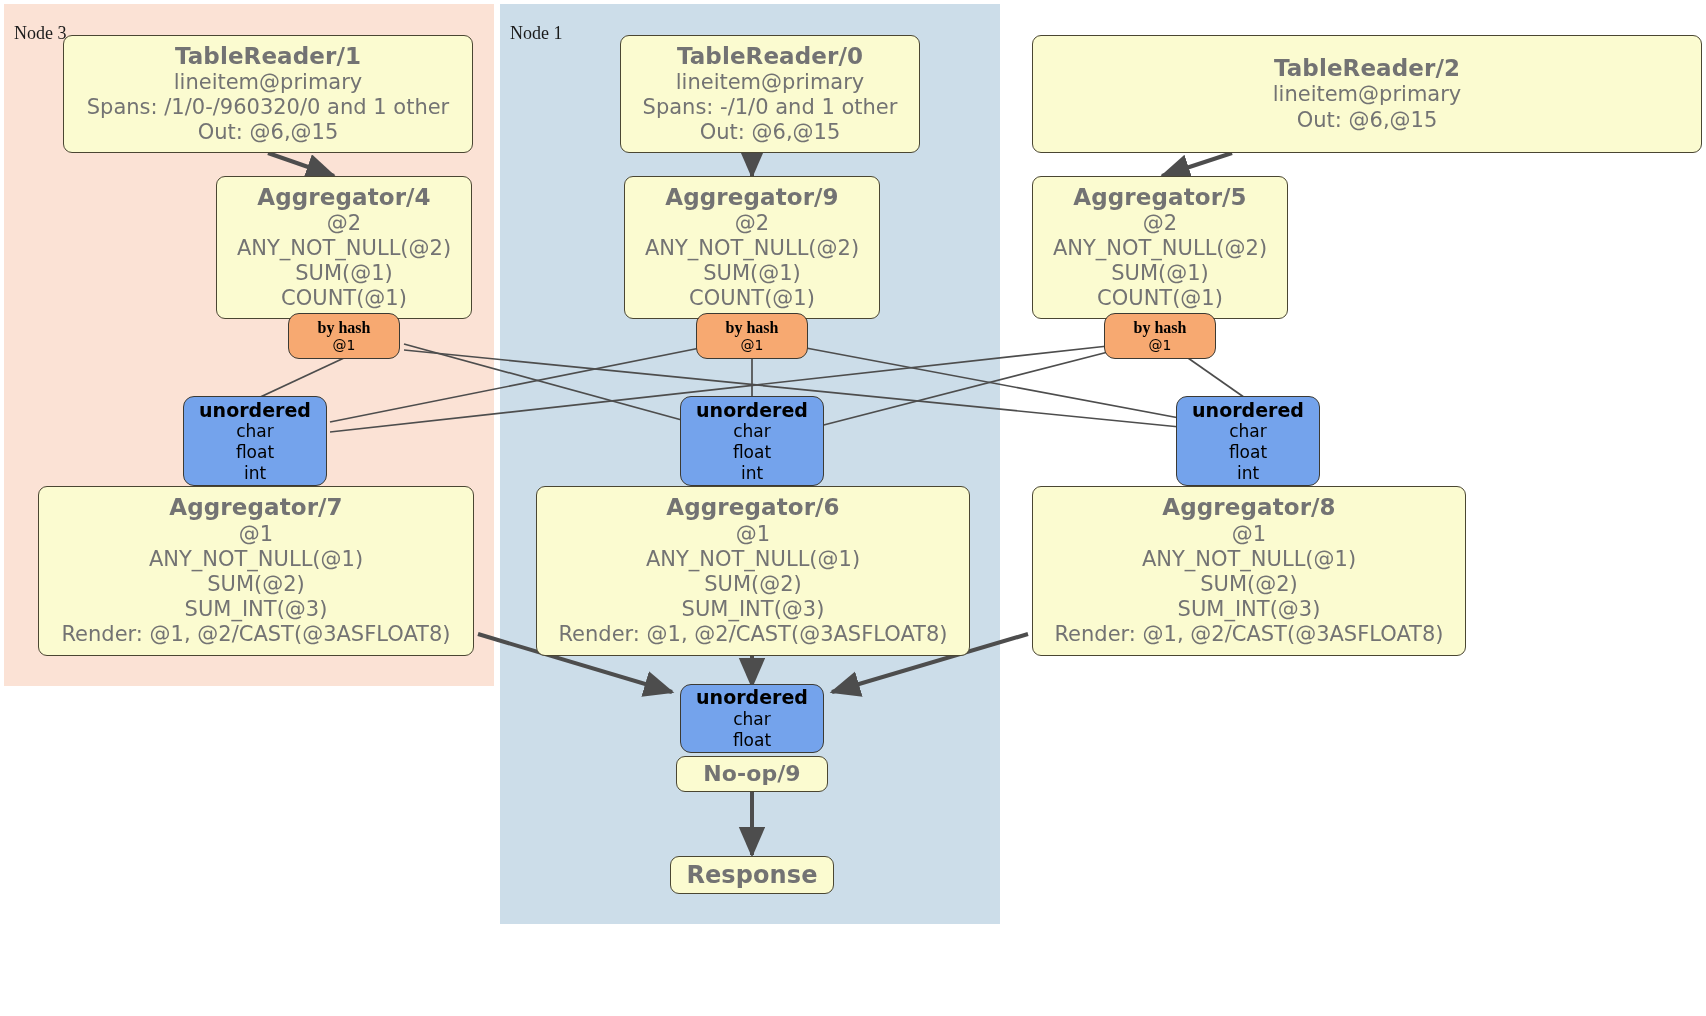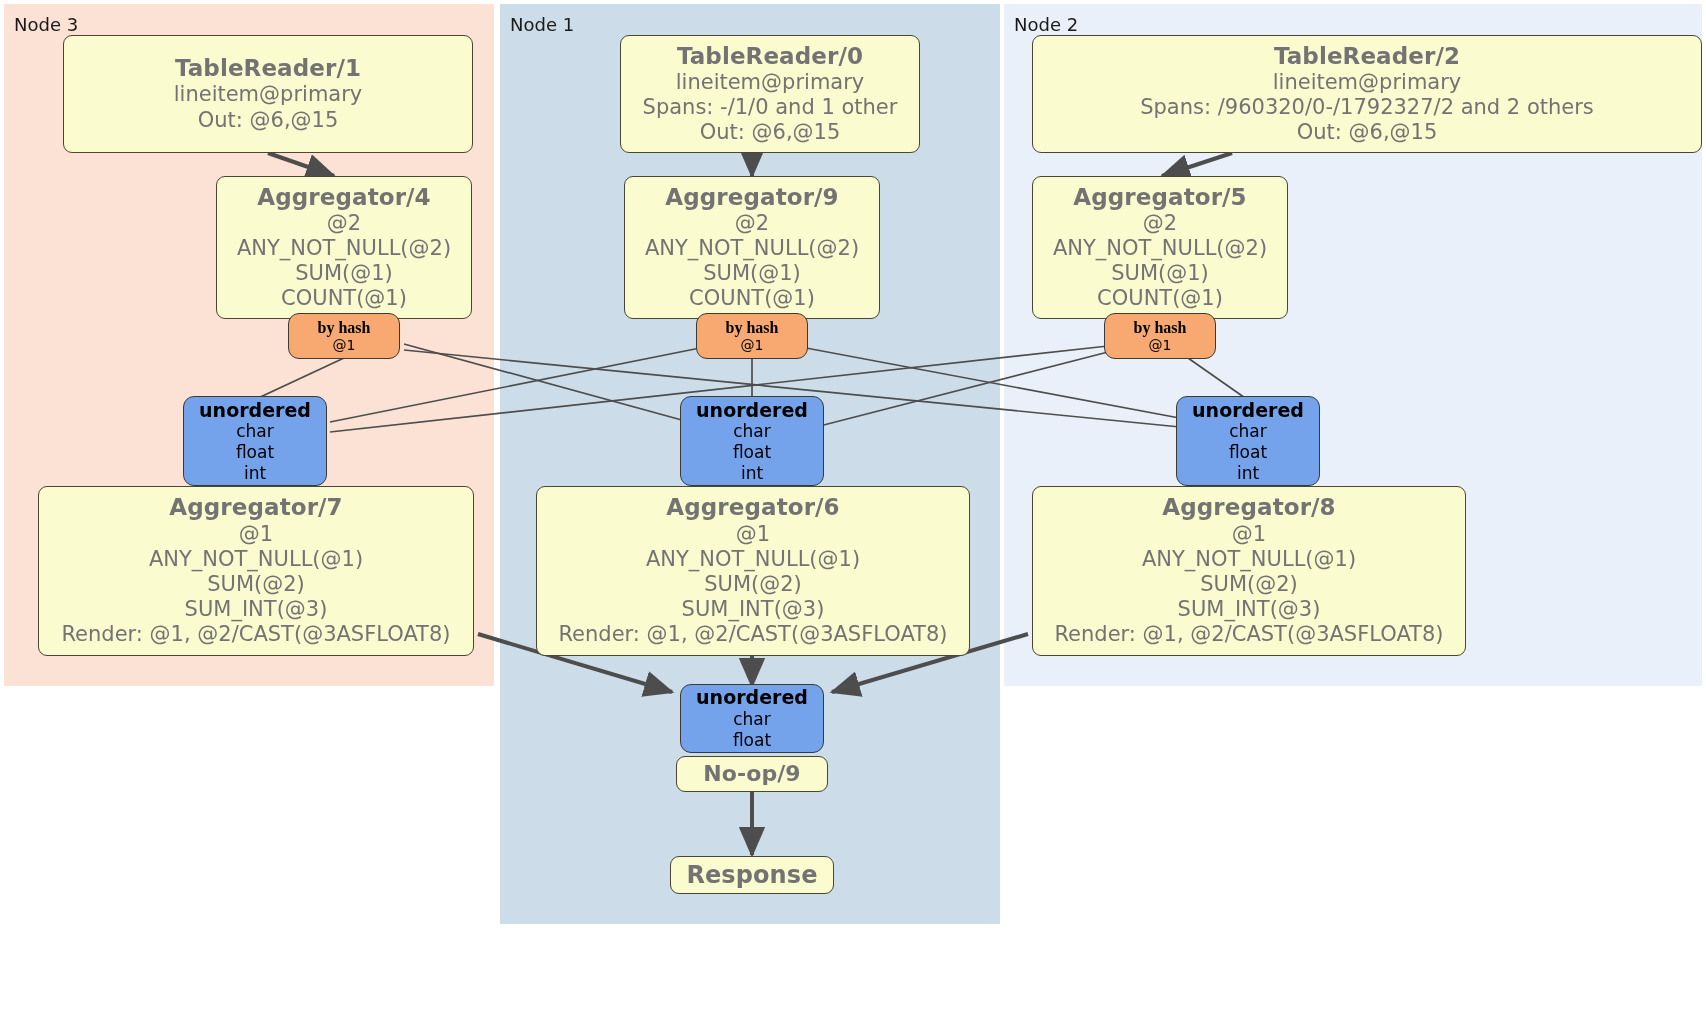--- a/index.html
+++ b/index.html
@@ -1,21 +1,21 @@
 <!DOCTYPE html>
 <html><head>
 <meta charset="utf-8">
 <title>DistSQL Plan</title>
 <style>
   html,body{margin:0;padding:0;background:#ffffff;}
   body{font-family:"DejaVu Sans","Liberation Sans",sans-serif;}
   #stage{position:relative;width:1706px;height:1016px;overflow:hidden;background:#fff;}
 
   .node-lane{position:absolute;box-sizing:border-box;}
-  .lane-label{position:absolute;left:10px;top:12px;font-size:18px;color:#1a1a1a;line-height:1;}
+  .lane-label{position:absolute;left:10px;top:20px;font-size:18px;color:#1a1a1a;line-height:1;font-family:Liberation Serif, serif;}
 
   svg.edges{position:absolute;left:0;top:0;width:1706px;height:1016px;overflow:visible;}
 
   .box{position:absolute;box-sizing:border-box;display:flex;flex-direction:column;
        align-items:center;justify-content:center;text-align:center;}
 
   .proc{background:#fbfbd0;border:1.6px solid #4a4632;border-radius:9px;
         padding:4px 8px;color:#737373;}
   .proc .ttl{font-weight:bold;font-size:23px;line-height:1.18;letter-spacing:.1px;}
   .proc .ln{font-size:21px;line-height:1.2;white-space:nowrap;}
@@ -38,23 +38,20 @@
 <div id="stage">
 
   <div class="node-lane" style="left:4px;top:4px;width:490px;height:682px;background:#fbe2d5;">
     <span class="lane-label">Node 3</span>
   </div>
 
   <div class="node-lane" style="left:500px;top:4px;width:500px;height:920px;background:#ccdde9;">
     <span class="lane-label">Node 1</span>
   </div>
 
-  <div class="node-lane" style="left:1004px;top:4px;width:698px;height:682px;background:#eaf0fa;">
-    <span class="lane-label">Node 2</span>
-  </div>
 
   <svg class="edges" viewBox="0 0 1706 1016">
     <defs>
       <marker id="ah" markerWidth="8" markerHeight="8" refX="6.4" refY="3.1" orient="auto" markerUnits="strokeWidth">
         <path d="M0,0 L7,3.1 L0,6.2 z" fill="#4d4d4d"></path>
       </marker>
       <marker id="ahT" markerWidth="9" markerHeight="9" refX="7" refY="3.3" orient="auto" markerUnits="strokeWidth">
         <path d="M0,0 L7.6,3.3 L0,6.6 z" fill="#4d4d4d"></path>
       </marker>
     </defs>
@@ -81,34 +78,34 @@
       <path d="M752,655 L752,686" stroke-width="4" marker-end="url(#ahT)"></path>
       <path d="M1028,634 L832,692" stroke-width="4" marker-end="url(#ahT)"></path>
 
       <path d="M752,792 L752,855" stroke-width="4" marker-end="url(#ahT)"></path>
     </g>
   </svg>
 
   <div class="box proc" style="left:63px;top:35px;width:410px;height:118px;">
     <div class="ttl">TableReader/1</div>
     <div class="ln">lineitem@primary</div>
+    <div class="ln">Spans: /1/0-/960320/0 and 1 other</div>
     <div class="ln">Out: @6,@15</div>
   </div>
 
   <div class="box proc" style="left:620px;top:35px;width:300px;height:118px;">
     <div class="ttl">TableReader/0</div>
     <div class="ln">lineitem@primary</div>
     <div class="ln">Spans: -/1/0 and 1 other</div>
     <div class="ln">Out: @6,@15</div>
   </div>
 
   <div class="box proc" style="left:1032px;top:35px;width:670px;height:118px;">
     <div class="ttl">TableReader/2</div>
     <div class="ln">lineitem@primary</div>
-    <div class="ln">Spans: /960320/0-/1792327/2 and 2 others</div>
     <div class="ln">Out: @6,@15</div>
   </div>
 
   <div class="box proc" style="left:216px;top:176px;width:256px;height:143px;">
     <div class="ttl">Aggregator/4</div>
     <div class="ln">@2</div>
     <div class="ln">ANY_NOT_NULL(@2)</div>
     <div class="ln">SUM(@1)</div>
     <div class="ln">COUNT(@1)</div>
   </div>

